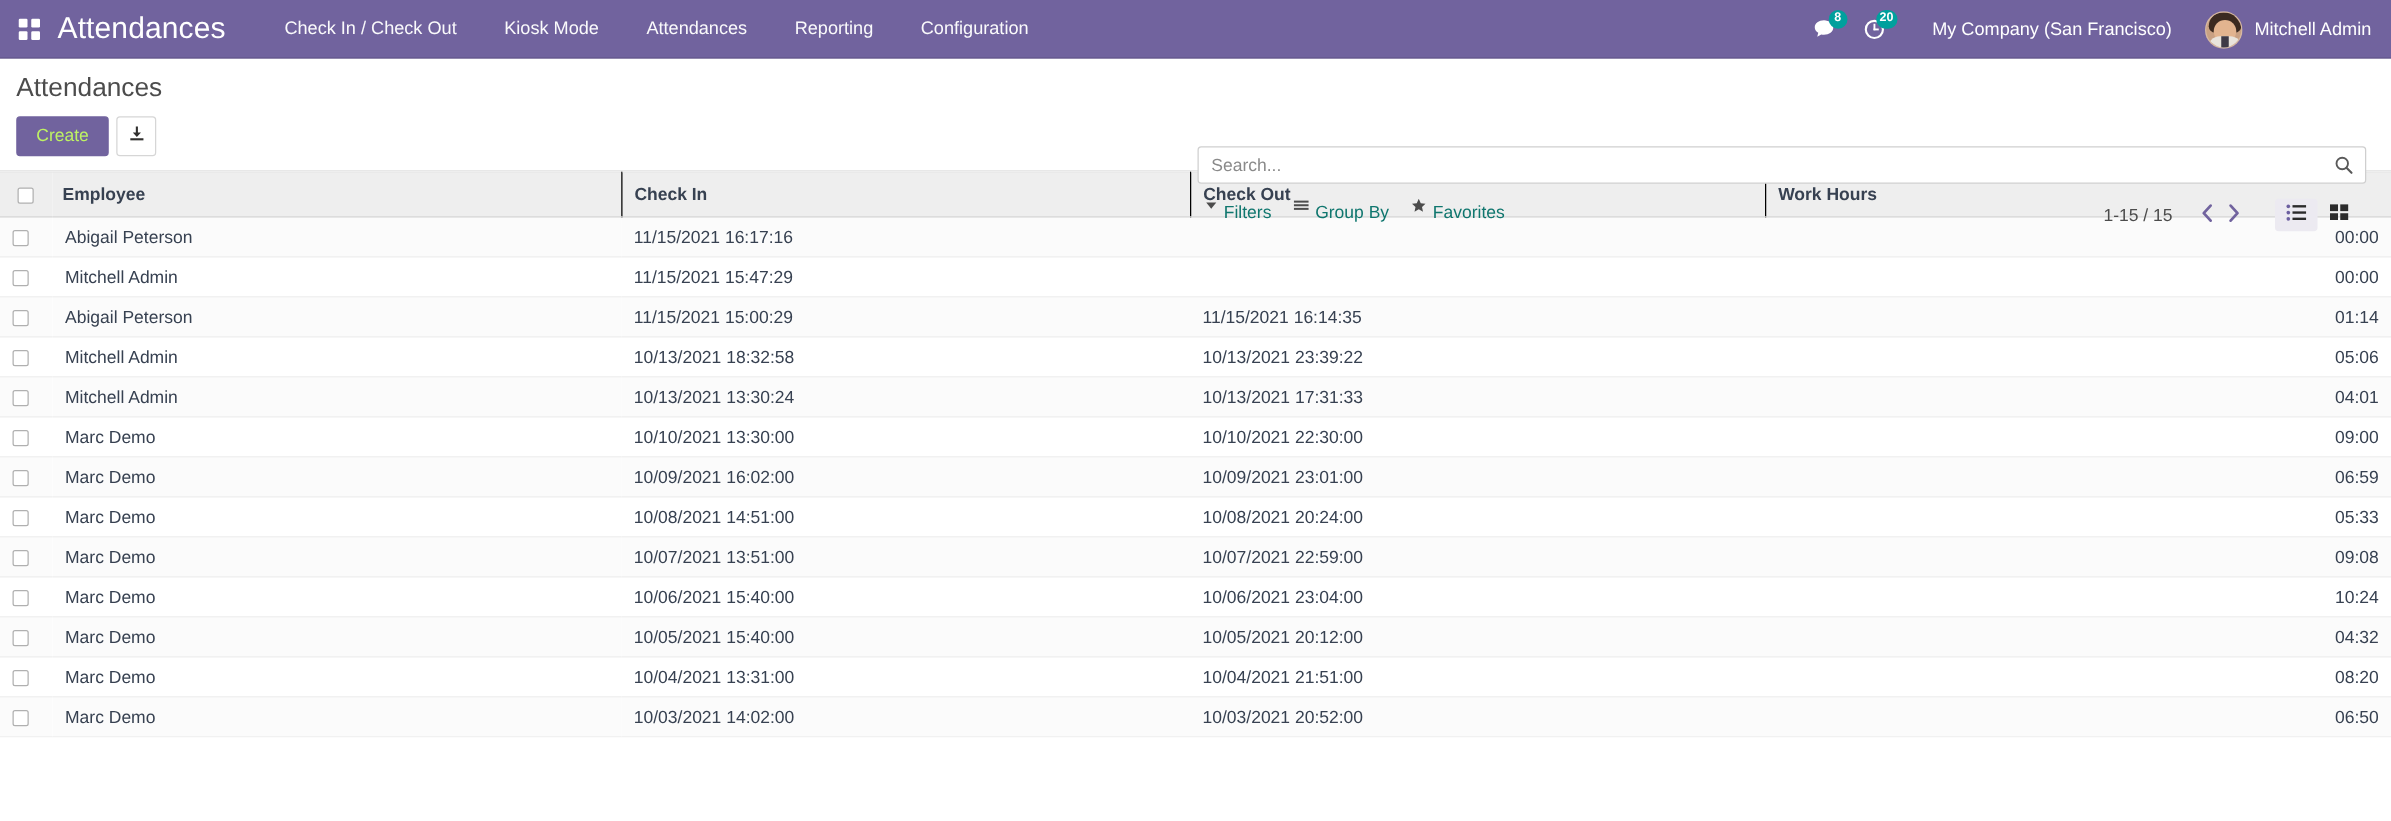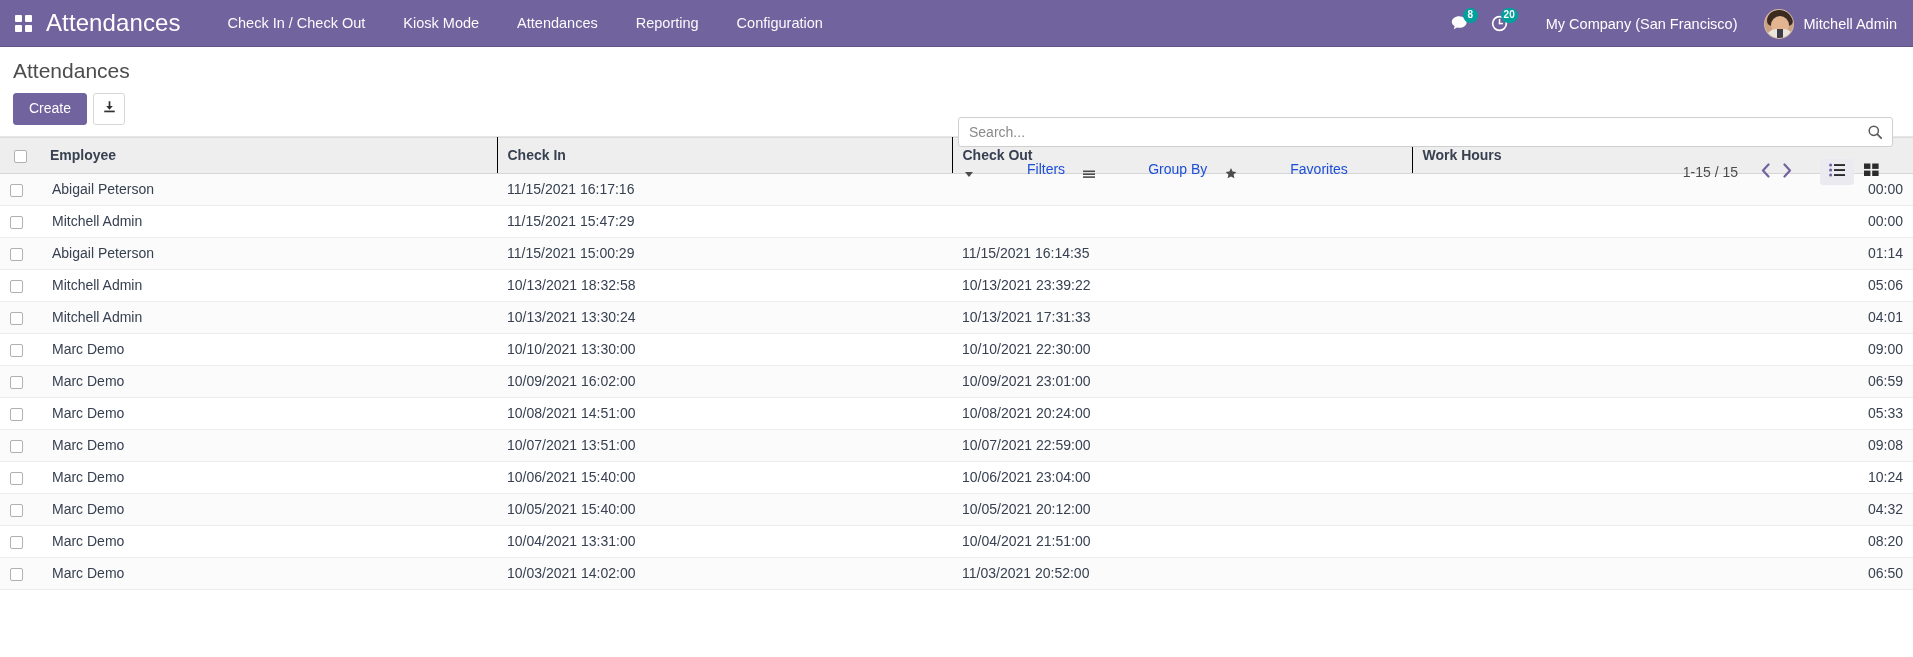--- a/index.html
+++ b/index.html
@@ -131,21 +131,21 @@
   .breadcrumb-title {
     font-size: 21px;
     color: #4c4c4c;
     line-height: 28px;
     font-weight: 400;
     white-space: nowrap;
   }
   .cp-buttons { display: flex; align-items: center; margin-top: 8px; }
   .btn-create {
     background: #71639e;
-    color: #ffffff;
+    color: #bef264;
     border: 1px solid #71639e;
     font-size: 14px;
     padding: 6px 15px 7px 15px;
     border-radius: 3px;
     cursor: pointer;
     line-height: 17px;
     font-family: inherit;
   }
   .btn-import {
     background: #ffffff;
@@ -196,28 +196,27 @@
     left: 958px;
     top: 112px;
     right: 14px;
     display: flex;
     align-items: center;
     justify-content: flex-start;
   }
   .filter-menus { display: flex; align-items: center; }
   .filter-menu {
     font-size: 14px;
-    color: #1d4ed8;
+    color: #0f766e;
     padding: 0 12px 0 6px;
     cursor: pointer;
     display: flex;
-    align-items: flex-end;
+    align-items: flex-start;
     white-space: nowrap;
     line-height: 20px;
-    gap: 48px;
   }
   .filter-menu .fm-icon { margin-right: 5px; display: inline-flex; align-items: center; }
 
   .cp-pager-area {
     position: absolute;
     right: 25px;
     top: 112px;
     display: flex;
     align-items: center;
   }
@@ -556,18 +555,18 @@
           <td class="col-check"><span class="row-checkbox"></span></td>
           <td class="col-emp">Marc Demo</td>
           <td class="col-in">10/04/2021 13:31:00</td>
           <td class="col-out">10/04/2021 21:51:00</td>
           <td class="col-hours">08:20</td>
         </tr>
         <tr>
           <td class="col-check"><span class="row-checkbox"></span></td>
           <td class="col-emp">Marc Demo</td>
           <td class="col-in">10/03/2021 14:02:00</td>
-          <td class="col-out">11/03/2021 20:52:00</td>
+          <td class="col-out">10/03/2021 20:52:00</td>
           <td class="col-hours">06:50</td>
         </tr>
       </tbody>
   </table>
 </div>
 
 </body></html>

